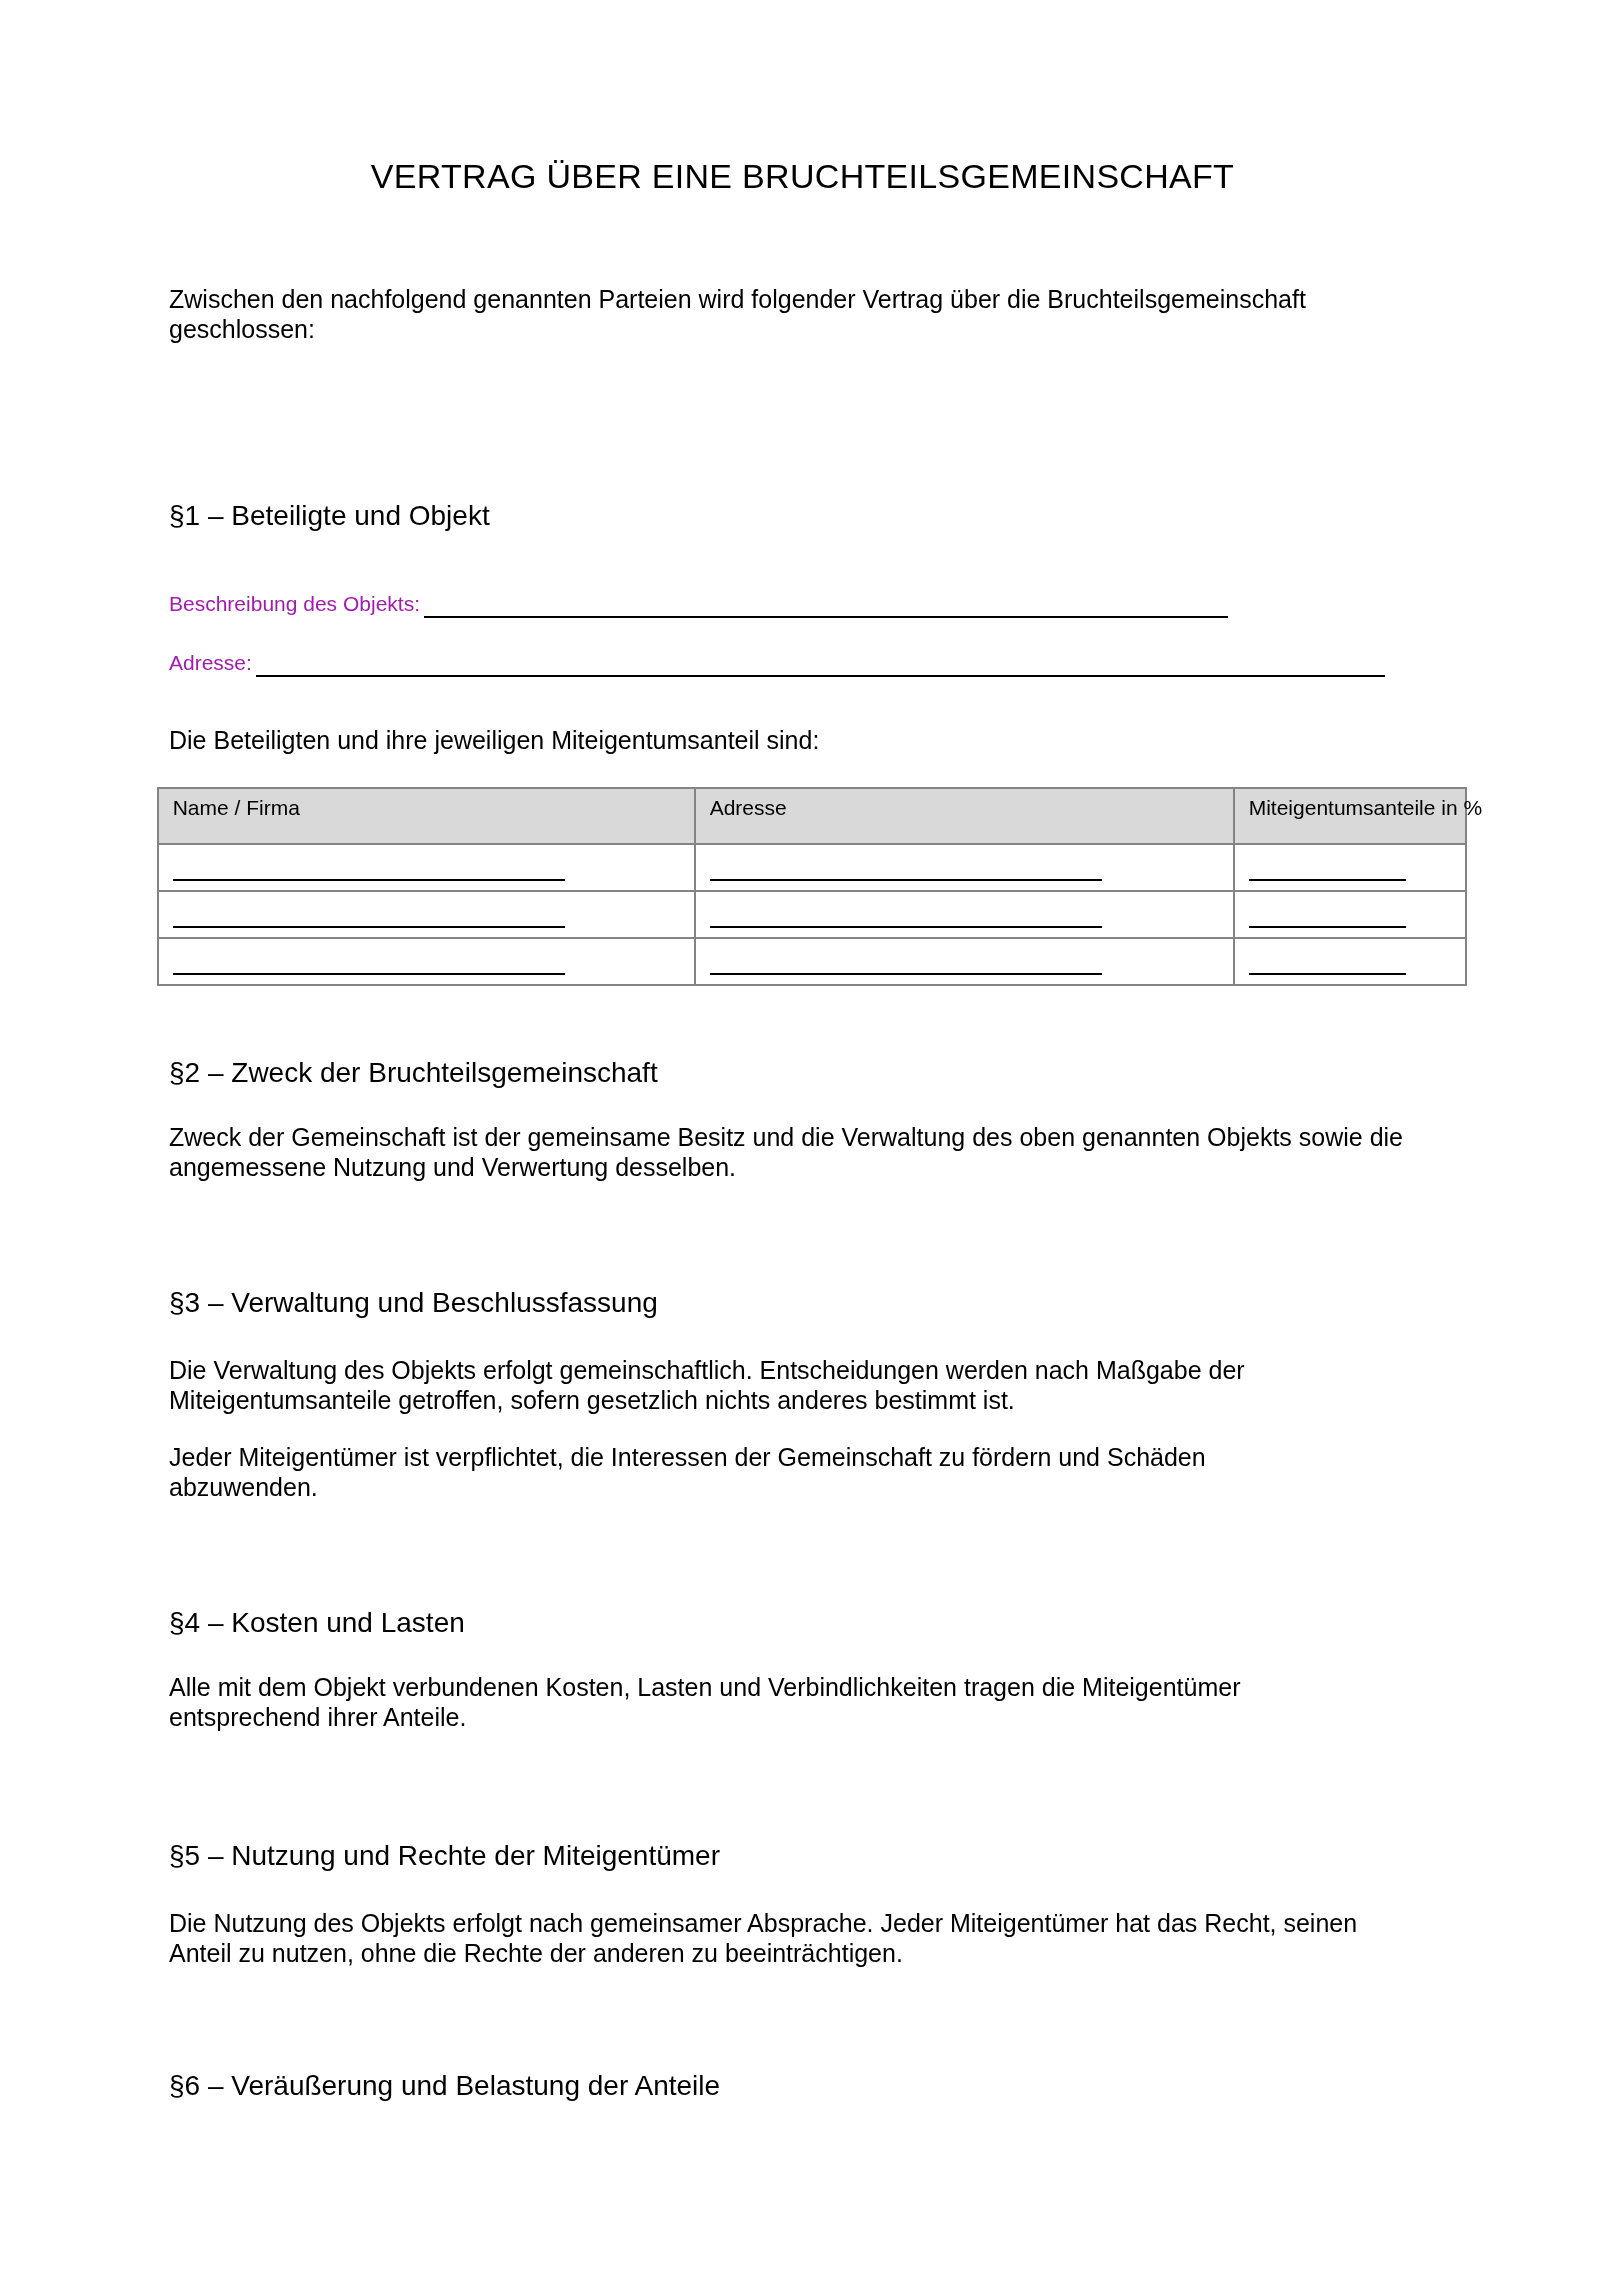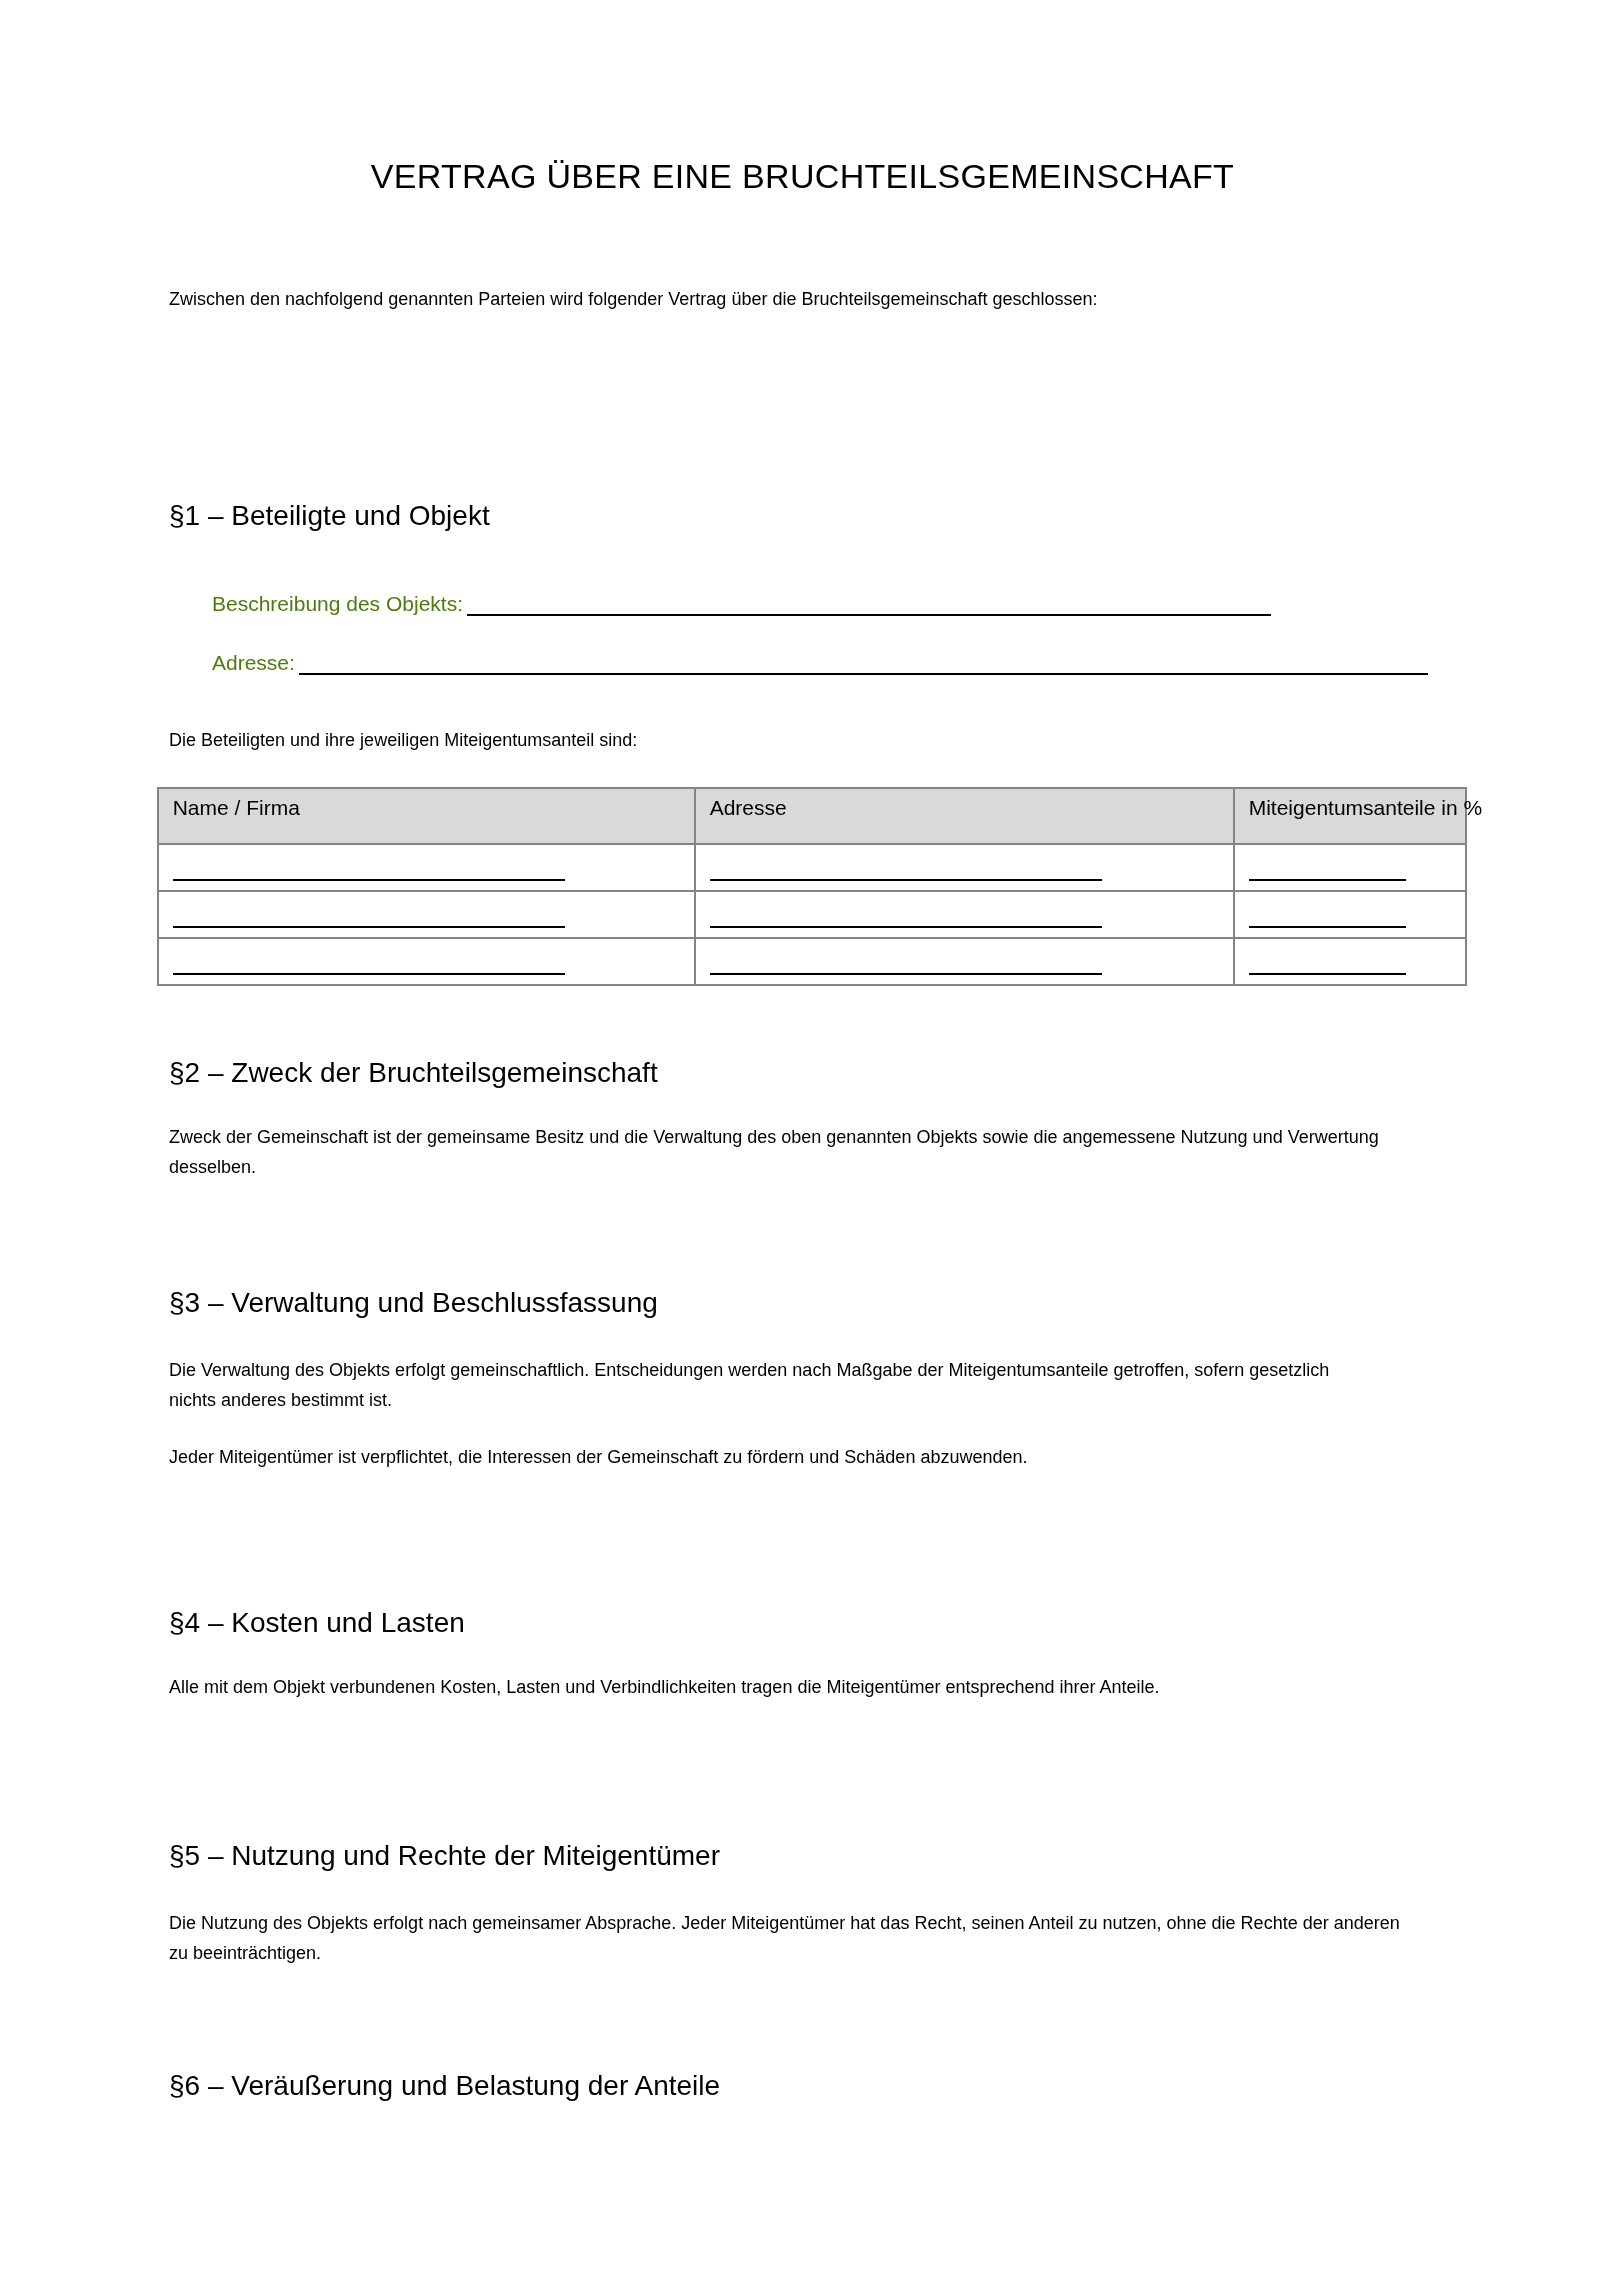--- a/index.html
+++ b/index.html
@@ -34,21 +34,21 @@
     letter-spacing: 0.3px;
     color: #000000;
     white-space: nowrap;
   }
 
   
   .para {
     position: absolute;
     left: 169px;
     width: 1255px;
-    font-size: 18px;
+    font-size: 25px;
     line-height: 30px;
     color: #000000;
     text-align: left;
   }
 
   
   .heading {
     position: absolute;
     left: 169px;
     font-size: 28px;
@@ -57,25 +57,24 @@
     color: #000000;
     white-space: nowrap;
   }
 
   
   .fill-row {
     position: absolute;
     left: 169px;
     font-size: 21px;
     line-height: 29px;
-    color: #4d7c0f;
+    color: #a21caf;
     white-space: nowrap;
     display: flex;
-    align-items: center;
-    margin-left: 43px;
+    align-items: flex-end;
   }
   .fill-row .fill-label {
     flex: 0 0 auto;
   }
   .fill-row .fill-line {
     display: inline-block;
     border-bottom: 2px solid #000000;
     height: 1.05em;
     margin-left: 3.9px;
   }

